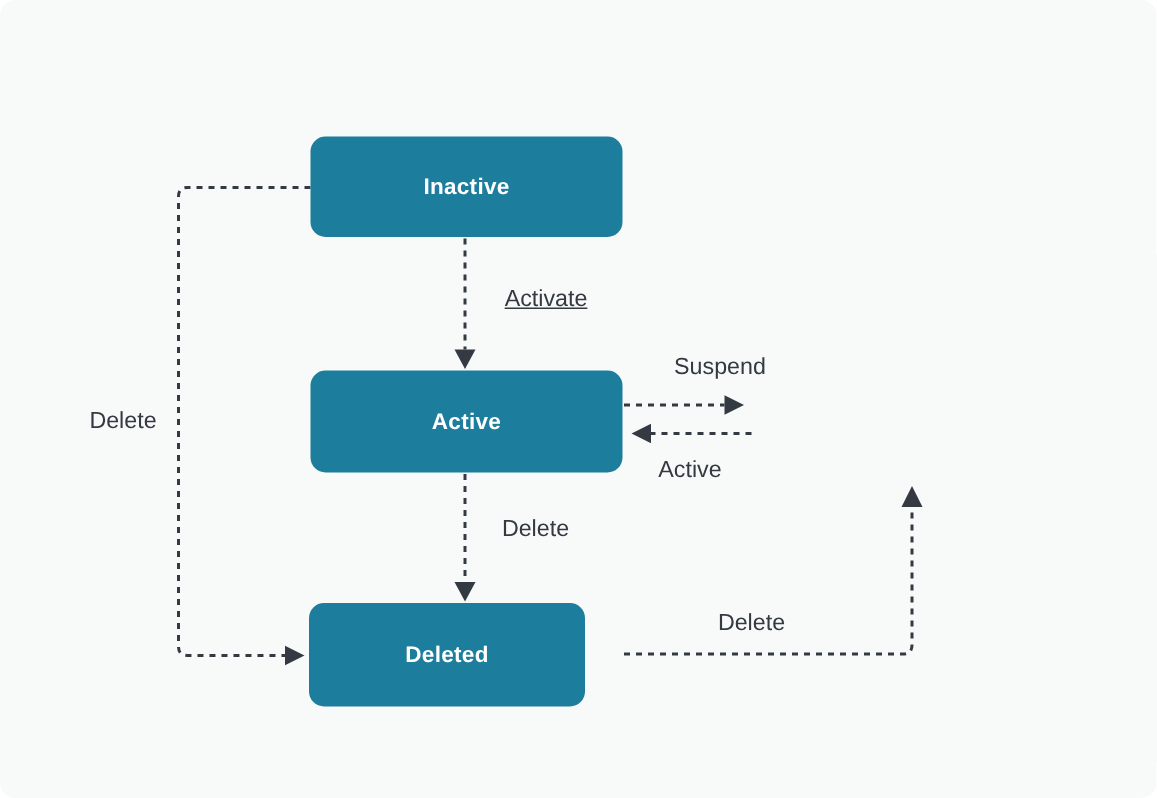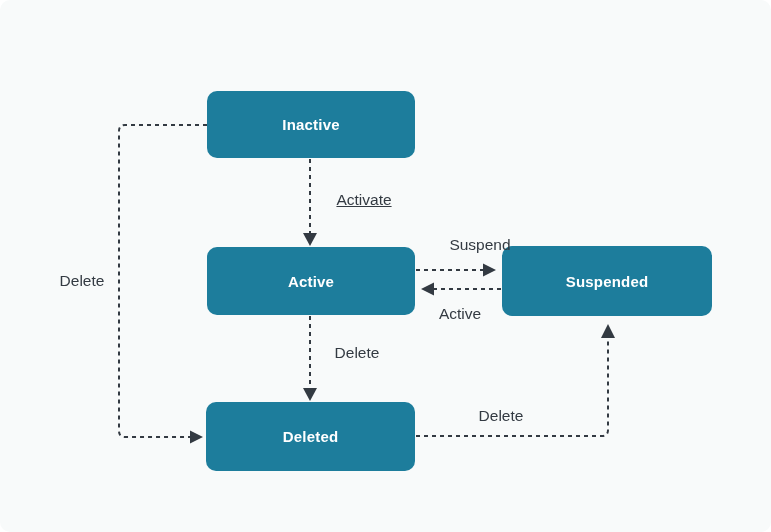--- a/index.html
+++ b/index.html
@@ -55,21 +55,21 @@
     transform: translate(-50%, -50%);
     color: var(--label-text, #333a42);
     font-size: 15.5px;
     font-weight: 400;
     white-space: nowrap;
   }
   
   .node-inactive  { left: 207px; top:  91px; width: 208px; height: 67px; }
   .node-active    { left: 207px; top: 247px; width: 208px; height: 68px; }
   .node-suspended { left: 502px; top: 246px; width: 210px; height: 70px; }
-  .node-deleted   { left: 206px; top: 402px; width: 209px; height: 69px; }
+  .node-deleted   { left: 206px; top: 402px; width: 184px; height: 69px; }
   
   .label-activate      { left: 364px; top: 200px; text-decoration: underline; }
   .label-suspend       { left: 480px; top: 245px; }
   .label-resume        { left: 460px; top: 314px; }
   .label-delete-mid    { left: 357px; top: 353px; }
   .label-delete-left   { left:  82px; top: 281px; }
   .label-delete-bottom { left: 501px; top: 416px; }
 </style>
 </head>
 <body>
@@ -96,23 +96,20 @@
     <path class="edge-path" d="M416 436 H602 Q608 436 608 430 V338"></path>
     <polygon class="edge-arrowhead" points="608,324 601,338 615,338"></polygon>
   </svg>
 
   <div class="node node-inactive">
     <span class="node-label">Inactive</span>
   </div>
   <div class="node node-active">
     <span class="node-label">Active</span>
   </div>
-  <div class="node node-suspended">
-    <span class="node-label">Suspended</span>
-  </div>
   <div class="node node-deleted">
     <span class="node-label">Deleted</span>
   </div>
 
   <div class="edge-label label-activate">Activate</div>
   <div class="edge-label label-suspend">Suspend</div>
   <div class="edge-label label-resume">Active</div>
   <div class="edge-label label-delete-mid">Delete</div>
   <div class="edge-label label-delete-left">Delete</div>
   <div class="edge-label label-delete-bottom">Delete</div>

